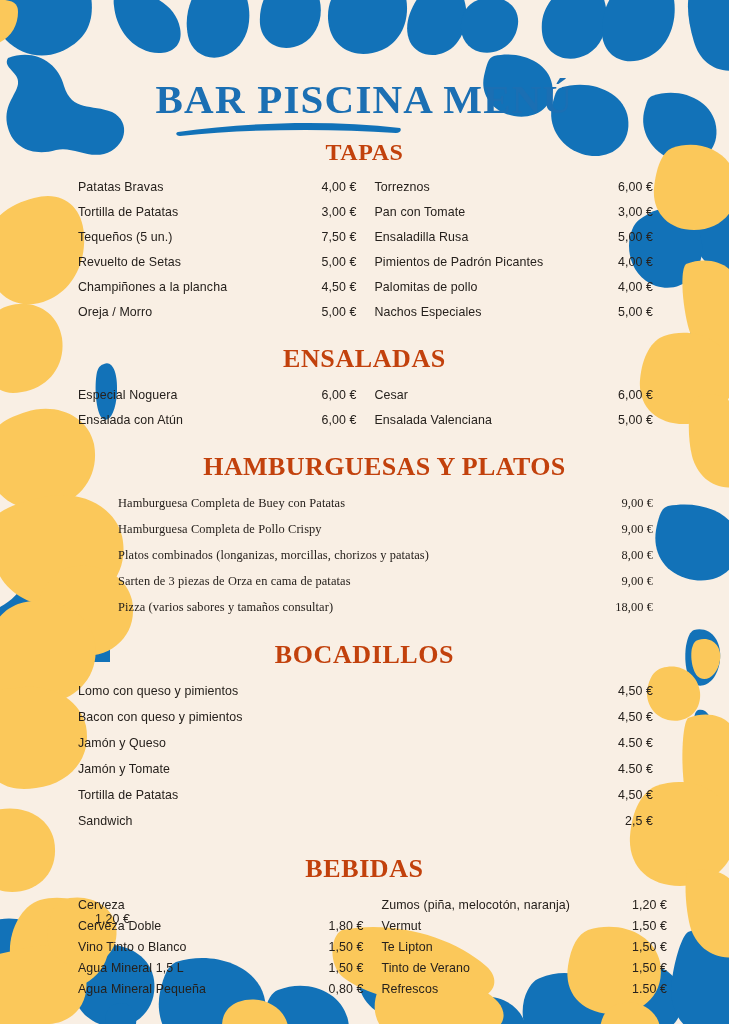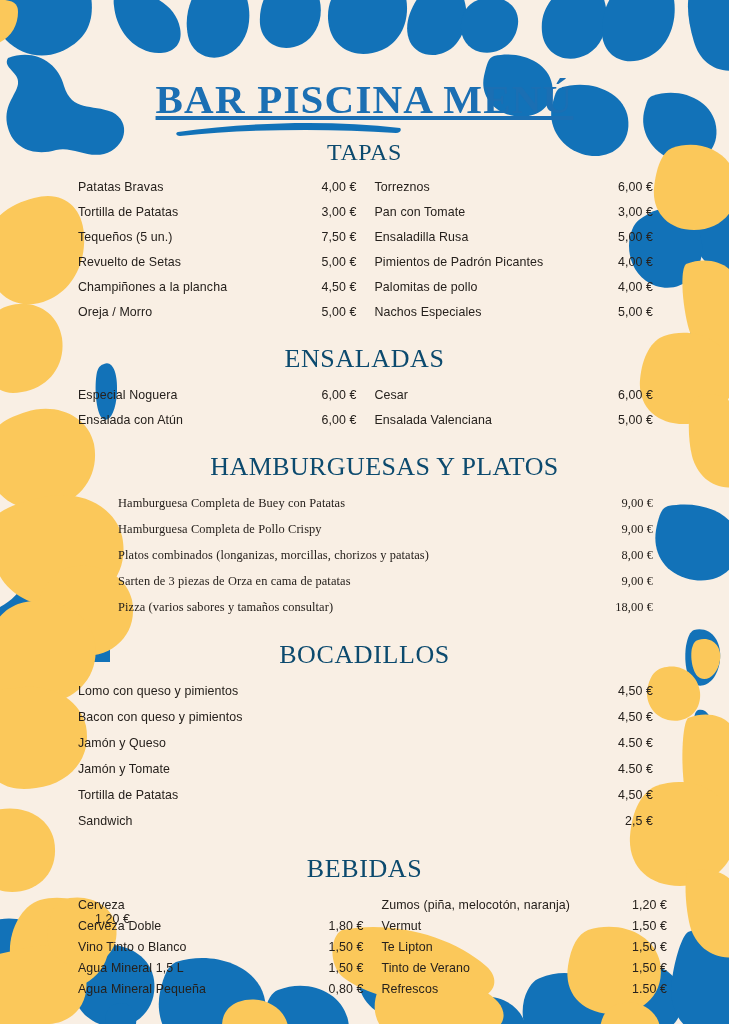--- a/index.html
+++ b/index.html
@@ -39,27 +39,26 @@
   .menu-title {
     text-align: center;
     font-family: "Liberation Serif", serif;
     font-weight: bold;
     font-size: 41px;
     letter-spacing: 1.2px;
     color: #1b6fb3;
     margin: 0;
     padding-top: 78px;
     line-height: 1.05;
-    text-decoration: underline;
   }
   .section-heading {
     text-align: center;
     font-family: "Liberation Serif", serif;
-    font-weight: normal;
-    color: #0c4a6e;
+    font-weight: bold;
+    color: #c2410c;
     margin: 16px;
     line-height: 1;
   }
   .section-heading.sz-sm { font-size: 24px; letter-spacing: 0.6px; }
   .section-heading.sz-md { font-size: 26px; letter-spacing: 0.6px; }
   .section-heading.sz-lg { font-size: 26px; letter-spacing: 0.4px; }
 
   .section { position: relative; }
 
   .rows-two-col {

